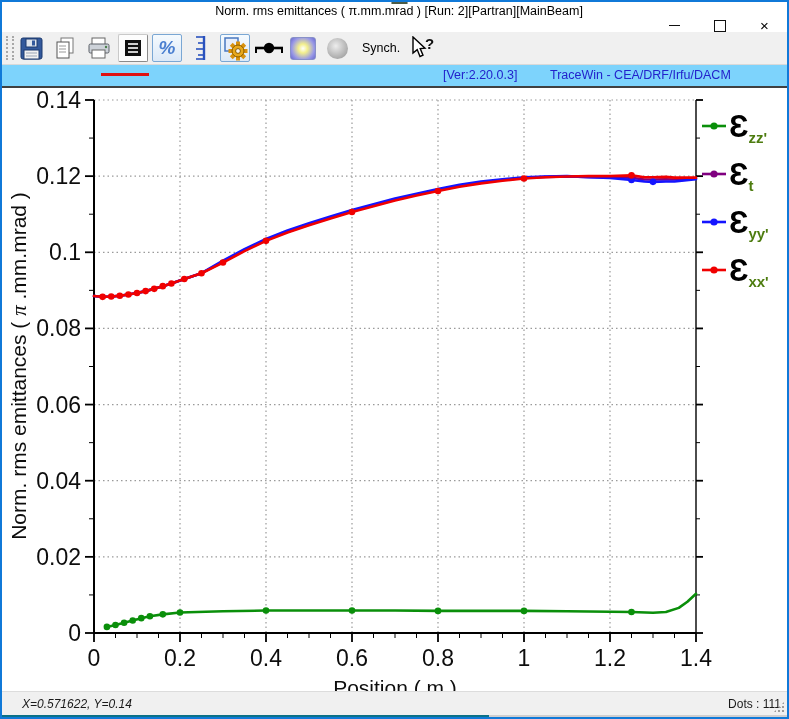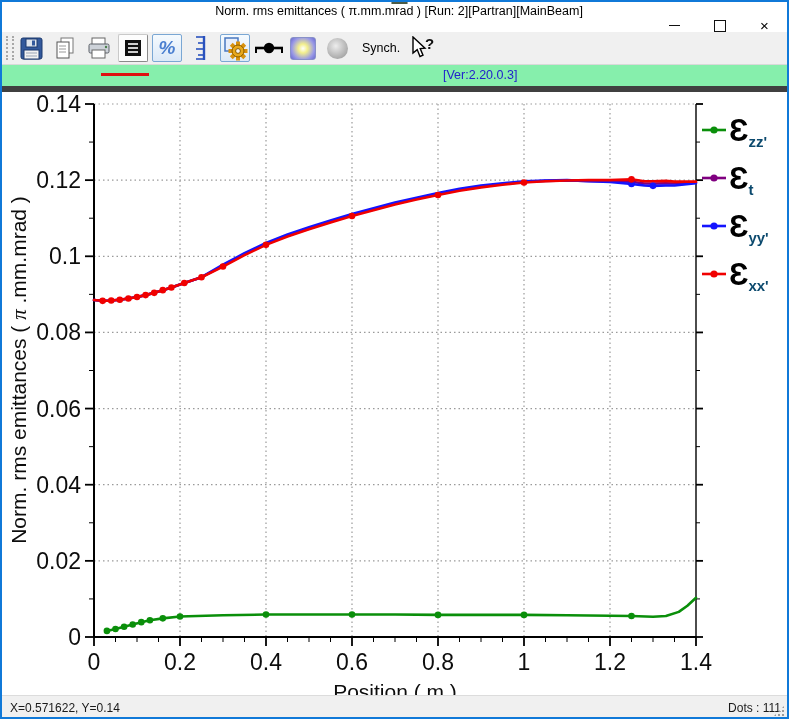--- a/index.html
+++ b/index.html
@@ -20,43 +20,43 @@
   .tbtn{height:28px;min-width:30px;display:flex;align-items:center;justify-content:center;margin:0 2px;box-sizing:border-box;}
   .tbtn.pressed{border:1px solid #7aa7d4;background:linear-gradient(#f5fafe,#dcE9f7);border-radius:2px;}
   .tbtn.framed{border:1px solid;border-color:#c9c9c9 #8a8a8a #8a8a8a #c9c9c9;background:#fdfdfd;border-radius:2px;}
   .pct{font-size:19px;font-weight:bold;color:#4a7fd0;font-style:italic;}
   .synch{font-size:12.5px;color:#000;margin:0 2px 0 8px;}
   .glow-ic{width:24px;height:21px;border:1px solid #8890c8;border-radius:3px;
     background:radial-gradient(circle at 50% 50%,#ffffff 0%,#f3ef8d 28%,#9a9ae6 70%,#6a6ad0 100%);}
   .gray-ic{width:21px;height:21px;border-radius:50%;
     background:radial-gradient(circle at 42% 38%,#ededed 0%,#c2c2c2 45%,#8f8f8f 100%);}
   
-  .verstrip{position:relative;height:21px;background:#86efac;border-bottom:6px solid #404040;}
+  .verstrip{position:relative;height:21px;background:#7dd3fc;border-bottom:2px solid #404040;}
   .underline-red{position:absolute;left:99px;top:8px;width:48px;height:3px;background:#e01010;}
   .ver-text{position:absolute;left:441px;top:3px;font-size:12.5px;color:#2222cc;}
   .brand-text{position:absolute;left:548px;top:3px;font-size:12.5px;color:#2222cc;}
   
   .chartwrap{position:relative;height:603px;background:#fff;}
   svg text{font-family:"Liberation Sans","DejaVu Sans",sans-serif;fill:#0d0d0d;}
   .grid{stroke:#9a9a9a;stroke-width:1.2;stroke-dasharray:1.5 3;fill:none;}
   .axis{stroke:#000;stroke-width:2;}
   .axis-thin{stroke:#000;stroke-width:1.4;}
   .tickM{stroke:#000;stroke-width:1.8;}
   .tickm{stroke:#000;stroke-width:1;}
   .ytick{font-size:23px;text-anchor:end;}
   .xtick{font-size:23px;text-anchor:middle;}
   .alabel{font-size:21px;text-anchor:middle;}
   
   .legend{position:absolute;top:14px;right:4px;width:82px;}
   .legend-item{display:flex;align-items:center;height:48px;}
   .leg-eps{font-size:31px;font-weight:bold;color:#000;line-height:1;margin-left:2px;}
-  .leg-sub{font-size:15px;font-weight:bold;color:#0c4a6e;align-self:flex-end;margin-bottom:4px;}
+  .leg-sub{font-size:15px;font-weight:bold;color:#4d7c0f;align-self:flex-end;margin-bottom:4px;}
   
   .statusbar{height:23px;background:#f0f0f0;border-top:1px solid #dcdcdc;display:flex;align-items:center;position:relative;}
-  .status-left{font-size:12px;color:#1a1a1a;margin-left:8px;}
+  .status-left{font-size:12px;color:#1a1a1a;margin-left:20px;font-style:italic;}
   .status-right{font-size:12px;color:#1a1a1a;margin-left:auto;margin-right:6px;}
   .grip{position:absolute;right:2px;bottom:2px;width:12px;height:12px;
     background:radial-gradient(circle at 2px 2px,#9a9a9a 1px,transparent 1.3px);
     background-size:4px 4px;clip-path:polygon(100% 0,100% 100%,0 100%);}
   
   .sliver{height:6px;display:flex;}
   .sliver-teal{width:487px;height:100%;background:linear-gradient(#0a6f86,#0e8296);}
   .sliver-rest{flex:1;height:100%;background:#cfcfcf;
     background-image:repeating-linear-gradient(90deg,#6a6a6a 0 2px,transparent 2px 5px);
     background-size:100% 2px;background-position:0 2px;background-repeat:no-repeat;}
@@ -174,20 +174,21 @@
       <svg width="26" height="24">
         <polygon points="3,1 3,17 7.2,13.6 10,20.5 13,19.2 10.2,12.6 15,12.2" fill="#fff" stroke="#000" stroke-width="1.4"></polygon>
         <text x="15" y="13" font-size="15" font-weight="bold" fill="#1b1bb0">?</text>
       </svg>
     </div>
   </div>
 
   <div class="verstrip">
     <div class="underline-red"></div>
     <div class="ver-text">[Ver:2.20.0.3]</div>
+    <div class="brand-text">TraceWin - CEA/DRF/Irfu/DACM</div>
   </div>
 
   <div class="chartwrap">
     <svg id="chart-svg" width="785" height="603">
         <line x1="178" y1="12" x2="178" y2="545" class="grid"></line>
         <line x1="264" y1="12" x2="264" y2="545" class="grid"></line>
         <line x1="350" y1="12" x2="350" y2="545" class="grid"></line>
         <line x1="436.00000000000006" y1="12" x2="436.00000000000006" y2="545" class="grid"></line>
         <line x1="522" y1="12" x2="522" y2="545" class="grid"></line>
         <line x1="608" y1="12" x2="608" y2="545" class="grid"></line>

